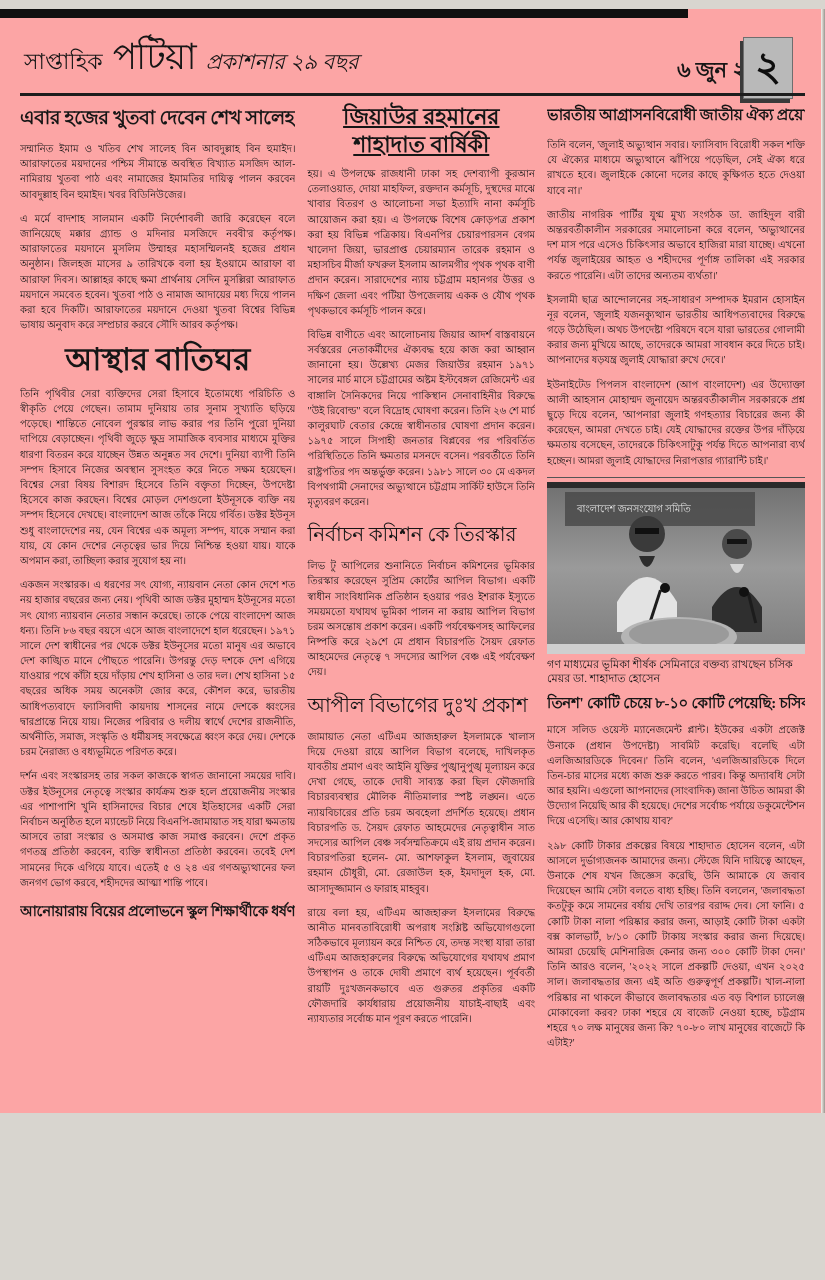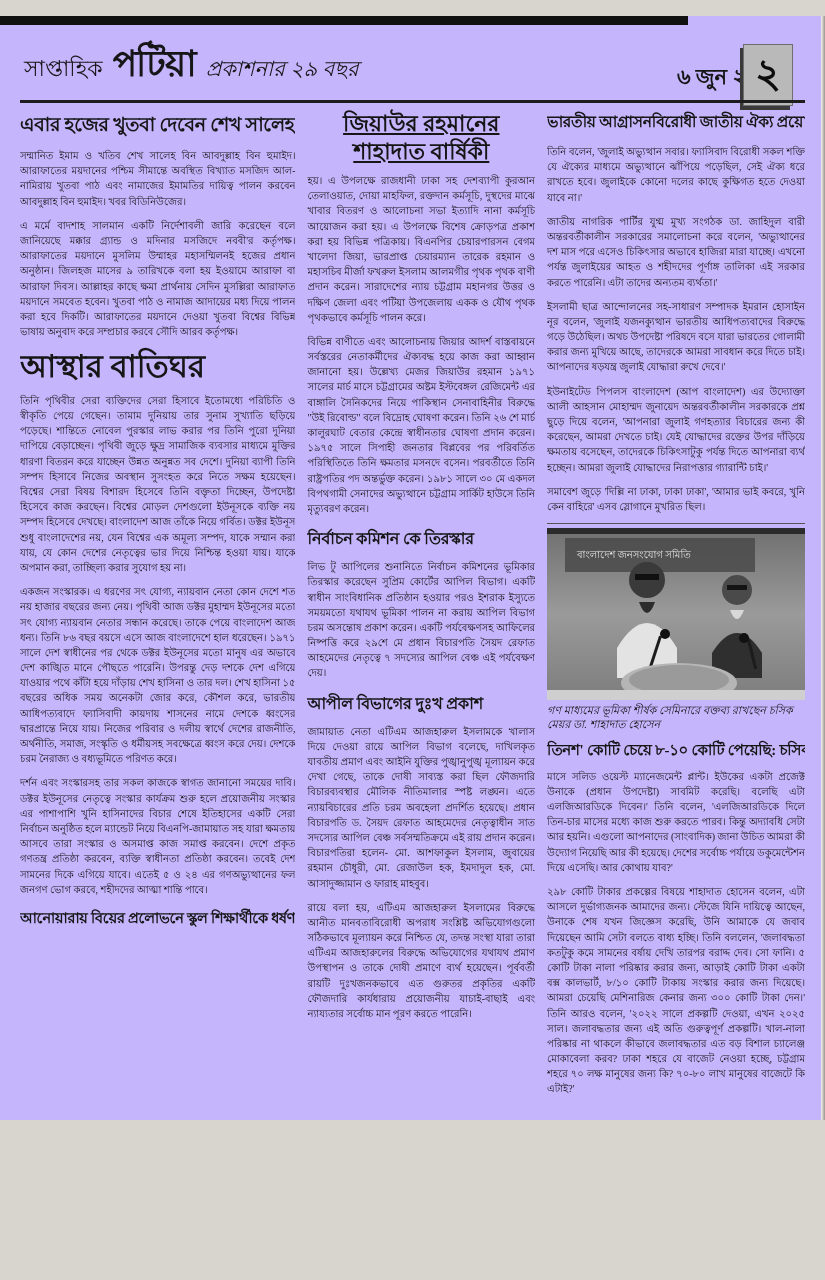--- a/index.html
+++ b/index.html
@@ -1,52 +1,52 @@
 <!DOCTYPE html>
 <html><head>
 <meta charset="utf-8">
 <style>
   html,body{margin:0;padding:0;background:#d8d5cf;}
   .page{
-    position:relative;width:825px;height:1104px;margin:16px auto;
-    background:#c4b5fd;overflow:hidden;
+    position:relative;width:825px;height:1104px;margin:9px auto;
+    background:#fca5a5;overflow:hidden;
     font-family:"Liberation Serif", serif;color:#161616;
   }
   .top-strip{position:absolute;left:0;top:0;width:688px;height:9px;background:#101010;}
   .edge-right{position:absolute;right:0;top:0;width:4px;height:1280px;background:linear-gradient(to left,#9a968e,#f6f4ef);}
   
   .masthead{position:absolute;left:24px;top:36px;width:777px;height:44px;display:flex;align-items:flex-end;}
   .mast-left{display:flex;align-items:baseline;gap:10px;white-space:nowrap;}
   .mast-weekly{font-size:22px;}
-  .mast-name{font-size:36px;font-weight:bold;letter-spacing:-1px;}
+  .mast-name{font-size:36px;font-weight:normal;letter-spacing:-1px;}
   .mast-tag{font-size:21px;font-style:italic;}
   .mast-date{margin-left:auto;font-size:21px;font-weight:bold;padding-right:14px;}
   .pagenum-box{
     position:absolute;right:8px;top:-8px;width:48px;height:60px;background:#b9b9b9;
     border:1px solid #6e6e6e;box-shadow:-3px 4px 0 #3a3a3a;
     display:flex;align-items:center;justify-content:center;
     font-size:40px;font-weight:bold;color:#0d0d0d;
   }
   .mast-rule{position:absolute;left:20px;top:84px;width:785px;border-top:3px solid #1d1d1d;}
   
   .content{position:absolute;left:20px;top:92px;width:785px;height:1158px;display:flex;gap:12px;}
   .col{overflow:hidden;}
   .col-l{width:282px;}
   .col-m{width:233px;}
   .col-r{width:264px;}
-  .headline-xl{font-size:31px;font-weight:bold;text-align:left;margin:10px 0 8px 0;line-height:1.15;}
+  .headline-xl{font-size:31px;font-weight:bold;text-align:center;margin:10px 0 8px 0;line-height:1.15;}
   .headline-lg{font-size:22px;font-weight:bold;text-align:center;line-height:1.25;margin:2px 0 8px 0;text-decoration:underline;}
   .headline-nw{font-weight:bold;white-space:nowrap;letter-spacing:-0.3px;}
   .h-hajj{font-size:19px;margin:2px 0 6px 0;width:340px;}
   .h-anowara{font-size:14.5px;text-align:center;width:300px;margin:10px 0 2px 0;}
-  .h-sub{font-size:16px;font-weight:bold;margin:10px 0 6px 0;letter-spacing:-0.2px;}
+  .h-sub{font-size:20px;font-weight:normal;margin:10px 0 6px 0;letter-spacing:-0.2px;}
   .h-unity{font-size:15.5px;margin:2px 0 8px 0;}
   .h-mayor{font-size:15px;margin:6px 0 6px 0;}
   p.body{font-size:10px;line-height:1.52;text-align:justify;margin:0 0 9px 0;}
-  .caption{font-size:11px;margin:3px 0 2px 0;line-height:1.3;font-style:italic;}
+  .caption{font-size:11px;margin:3px 0 2px 0;line-height:1.3;}
   .photo-sep{border-top:1px solid #555;margin:4px 0 4px 0;}
   .photo{width:264px;height:172px;display:block;background:#8e8e8e;}
   .bottom-rule-left{position:absolute;left:20px;top:1252px;width:530px;height:6px;background:#6b6b6b;}
   .bottom-rule-right{position:absolute;left:557px;top:1243px;width:248px;height:6px;background:#585858;}
 </style>
 </head>
 <body>
 
 <div class="page">
   <div class="top-strip"></div>
@@ -91,21 +91,20 @@
       <p class="body">জামায়াত নেতা এটিএম আজহারুল ইসলামকে খালাস দিয়ে দেওয়া রায়ে আপিল বিভাগ বলেছে, দাখিলকৃত যাবতীয় প্রমাণ এবং আইনি যুক্তির পুঙ্খানুপুঙ্খ মূল্যায়ন করে দেখা গেছে, তাকে দোষী সাব্যস্ত করা ছিল ফৌজদারি বিচারব্যবস্থার মৌলিক নীতিমালার স্পষ্ট লঙ্ঘন। এতে ন্যায়বিচারের প্রতি চরম অবহেলা প্রদর্শিত হয়েছে। প্রধান বিচারপতি ড. সৈয়দ রেফাত আহমেদের নেতৃত্বাধীন সাত সদস্যের আপিল বেঞ্চ সর্বসম্মতিক্রমে এই রায় প্রদান করেন। বিচারপতিরা হলেন- মো. আশফাকুল ইসলাম, জুবায়ের রহমান চৌধুরী, মো. রেজাউল হক, ইমদাদুল হক, মো. আসাদুজ্জামান ও ফারাহ মাহবুব।</p>
       <p class="body">রায়ে বলা হয়, এটিএম আজহারুল ইসলামের বিরুদ্ধে আনীত মানবতাবিরোধী অপরাধ সংশ্লিষ্ট অভিযোগগুলো সঠিকভাবে মূল্যায়ন করে নিশ্চিত যে, তদন্ত সংস্থা যারা তারা এটিএম আজহারুলের বিরুদ্ধে অভিযোগের যথাযথ প্রমাণ উপস্থাপন ও তাকে দোষী প্রমাণে ব্যর্থ হয়েছেন। পূর্ববর্তী রায়টি দুঃখজনকভাবে এত গুরুতর প্রকৃতির একটি ফৌজদারি কার্যধারায় প্রয়োজনীয় যাচাই-বাছাই এবং ন্যায্যতার সর্বোচ্চ মান পূরণ করতে পারেনি।</p>
     </div>
 
     <div class="col col-r">
       <div class="headline-nw h-unity">ভারতীয় আগ্রাসনবিরোধী জাতীয় ঐক্য প্রয়োজন</div>
       <p class="body">তিনি বলেন, 'জুলাই অভ্যুত্থান সবার। ফ্যাসিবাদ বিরোধী সকল শক্তি যে ঐক্যের মাধ্যমে অভ্যুত্থানে ঝাঁপিয়ে পড়েছিল, সেই ঐক্য ধরে রাখতে হবে। জুলাইকে কোনো দলের কাছে কুক্ষিগত হতে দেওয়া যাবে না।'</p>
       <p class="body">জাতীয় নাগরিক পার্টির যুগ্ম মুখ্য সংগঠক ডা. জাহিদুল বারী অন্তরবর্তীকালীন সরকারের সমালোচনা করে বলেন, 'অভ্যুত্থানের দশ মাস পরে এসেও চিকিৎসার অভাবে হাজিরা মারা যাচ্ছে। এখনো পর্যন্ত জুলাইয়ের আহত ও শহীদদের পূর্ণাঙ্গ তালিকা এই সরকার করতে পারেনি। এটা তাদের অন্যতম ব্যর্থতা।'</p>
       <p class="body">ইসলামী ছাত্র আন্দোলনের সহ-সাধারণ সম্পাদক ইমরান হোসাইন নূর বলেন, 'জুলাই যজনক্যুত্থান ভারতীয় আধিপত্যবাদের বিরুদ্ধে গড়ে উঠেছিল। অথচ উপদেষ্টা পরিষদে বসে যারা ভারতের গোলামী করার জন্য মুখিয়ে আছে, তাদেরকে আমরা সাবধান করে দিতে চাই। আপনাদের ষড়যন্ত্র জুলাই যোদ্ধারা রুখে দেবে।'</p>
       <p class="body">ইউনাইটেড পিপলস বাংলাদেশ (আপ বাংলাদেশ) এর উদ্যোক্তা আলী আহসান মোহাম্মদ জুনায়েদ অন্তরবর্তীকালীন সরকারকে প্রশ্ন ছুড়ে দিয়ে বলেন, 'আপনারা জুলাই গণহত্যার বিচারের জন্য কী করেছেন, আমরা দেখতে চাই। যেই যোদ্ধাদের রক্তের উপর দাঁড়িয়ে ক্ষমতায় বসেছেন, তাদেরকে চিকিৎসাটুকু পর্যন্ত দিতে আপনারা ব্যর্থ হচ্ছেন। আমরা জুলাই যোদ্ধাদের নিরাপত্তার গ্যারান্টি চাই।'</p>
-      <p class="body">সমাবেশ জুড়ে 'দিল্লি না ঢাকা, ঢাকা ঢাকা', 'আমার ভাই কবরে, খুনি কেন বাহিরে' এসব স্লোগানে মুখরিত ছিল।</p>
 
       <div class="photo-sep"></div>
       <svg class="photo" viewBox="0 0 264 172" xmlns="http://www.w3.org/2000/svg">
         <defs>
           <linearGradient id="bg" x1="0" y1="0" x2="0" y2="1">
             <stop offset="0" stop-color="#6f6f6f"></stop>
               <stop offset="0.5" stop-color="#9a9a9a"></stop>
               <stop offset="1" stop-color="#7d7d7d"></stop>
           </linearGradient>
         </defs>

